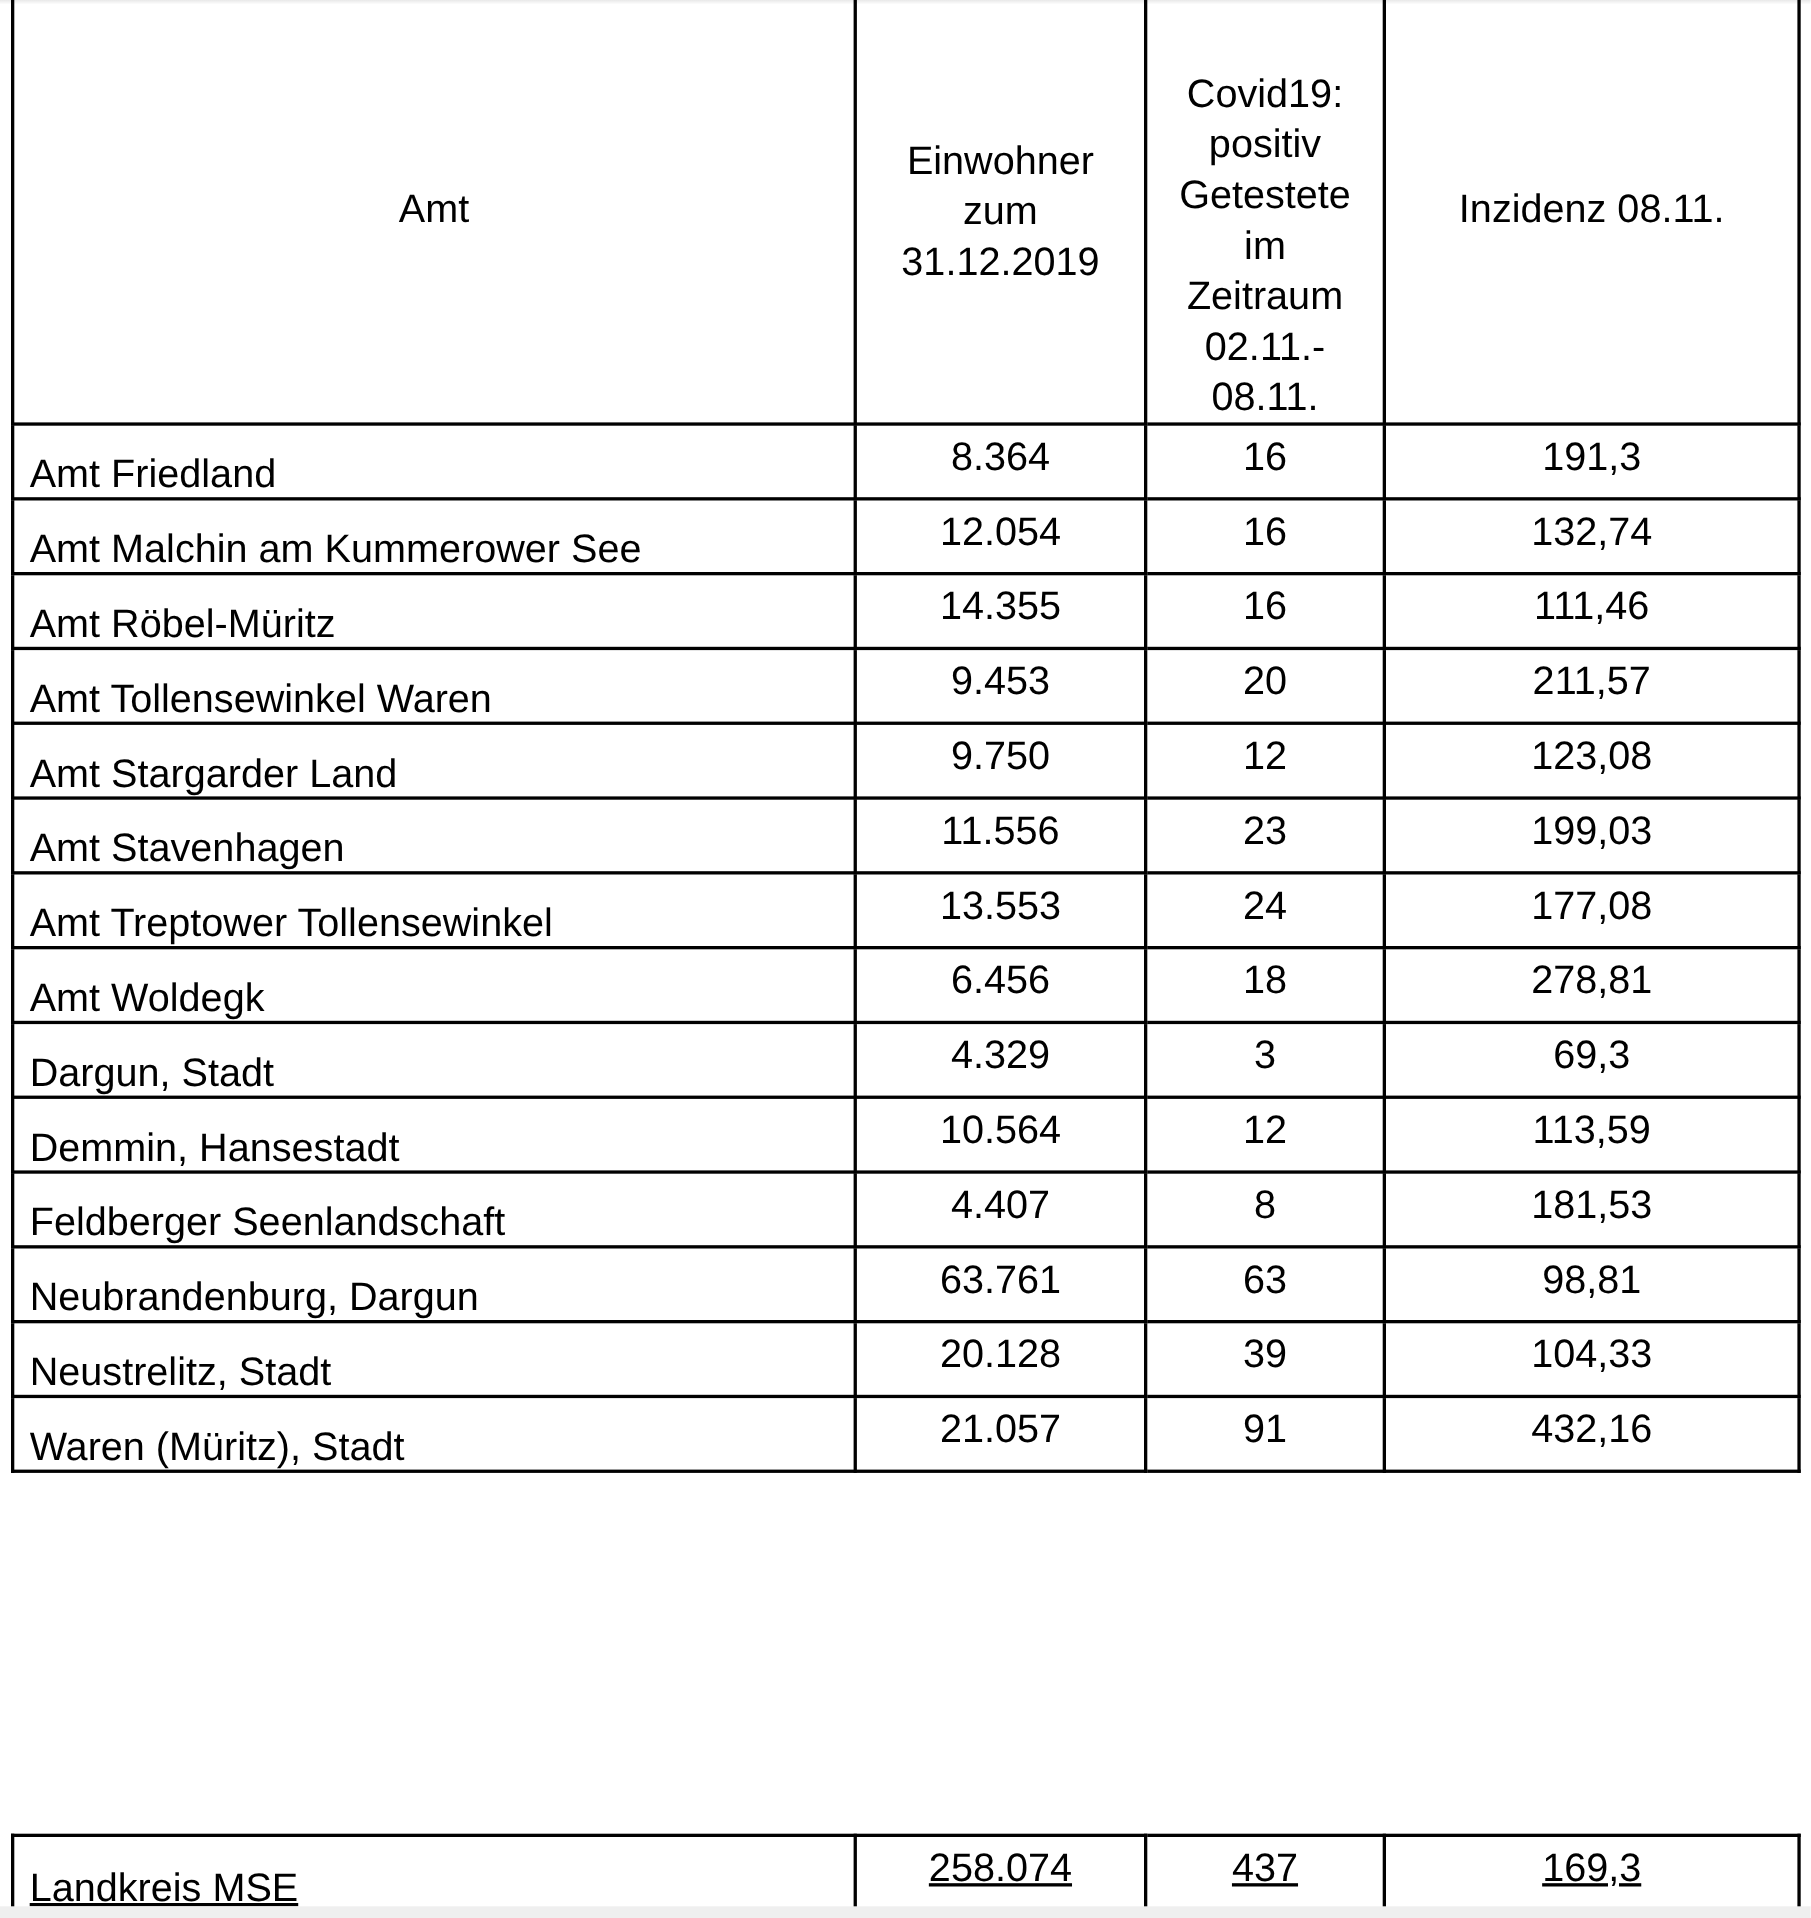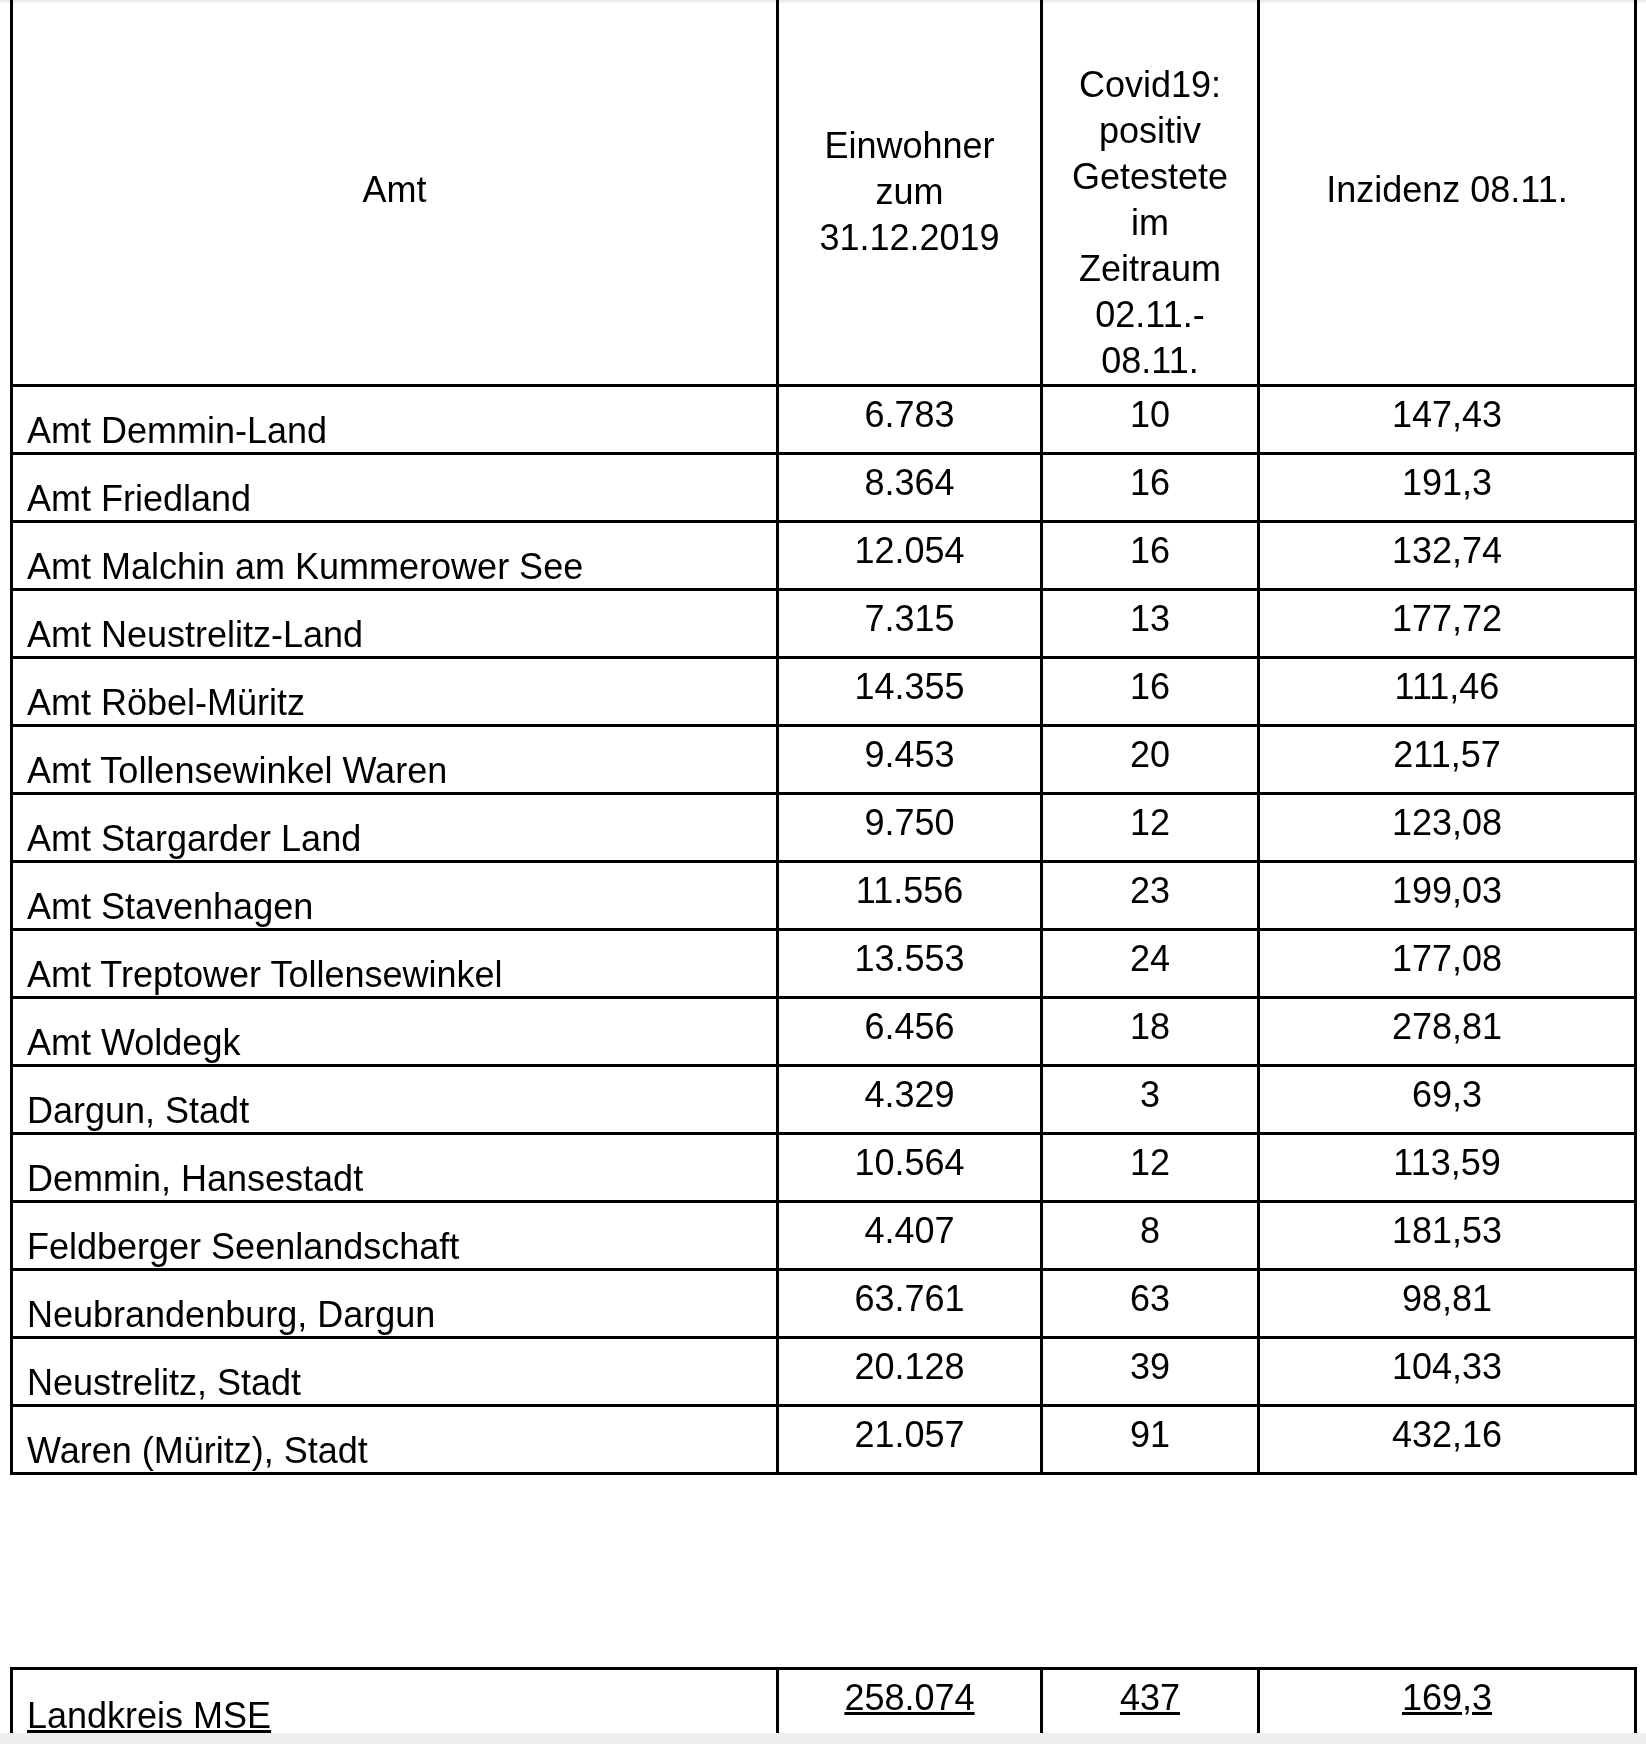--- a/index.html
+++ b/index.html
@@ -50,42 +50,30 @@
         <span>im</span><br>
         <span>Zeitraum</span><br>
         <span>02.11.-</span><br>
         <span>08.11.</span>
       </th>
       <th>Inzidenz 08.11.</th>
     </tr>
   </thead>
   <tbody id="rows">
       <tr>
-        <td class="name">Amt Demmin-Land</td>
-        <td class="num">6.783</td>
-        <td class="num">10</td>
-        <td class="num">147,43</td>
-      </tr>
-      <tr>
         <td class="name">Amt Friedland</td>
         <td class="num">8.364</td>
         <td class="num">16</td>
         <td class="num">191,3</td>
       </tr>
       <tr>
         <td class="name">Amt Malchin am Kummerower See</td>
         <td class="num">12.054</td>
         <td class="num">16</td>
         <td class="num">132,74</td>
-      </tr>
-      <tr>
-        <td class="name">Amt Neustrelitz-Land</td>
-        <td class="num">7.315</td>
-        <td class="num">13</td>
-        <td class="num">177,72</td>
       </tr>
       <tr>
         <td class="name">Amt Röbel-Müritz</td>
         <td class="num">14.355</td>
         <td class="num">16</td>
         <td class="num">111,46</td>
       </tr>
       <tr>
         <td class="name">Amt Tollensewinkel Waren</td>
         <td class="num">9.453</td>

